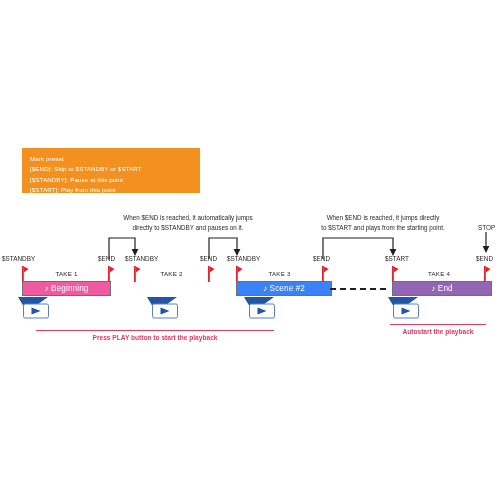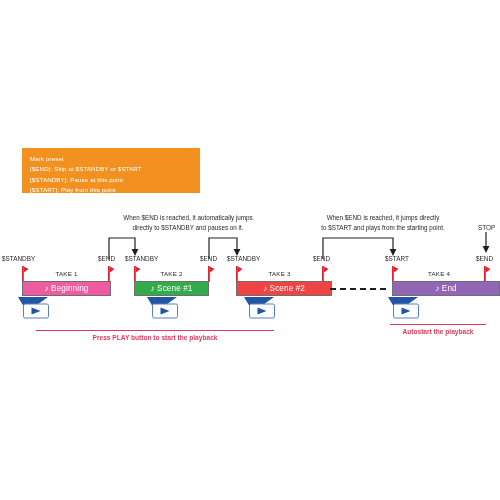--- a/index.html
+++ b/index.html
@@ -227,23 +227,22 @@
       <path d="M0.9,0 L0.9,16" stroke="#e1232e" stroke-width="1.8" fill="none"></path>
       <path d="M1.8,0.6 L6.6,3.1 L1.8,6.4 Z" fill="#e1232e"></path>
     </svg>
 
   <div class="take-caption" style="left:22px;  width:89px;">TAKE 1</div>
   <div class="take-caption" style="left:134px; width:75px;">TAKE 2</div>
   <div class="take-caption" style="left:236px; width:87px;">TAKE 3</div>
   <div class="take-caption" style="left:392px; width:94px;">TAKE 4</div>
 
   <div class="take" style="left:22px;  width:89px; background:#ef5ba1;">♪ Beginning</div>
-  <div class="take" style="left:134px; width:75px; background:#33ab4b;">♪ Scene #1</div>
-  <div class="take" style="left:236px; width:96px; background:#ef4444;">♪ Scene #2</div>
-  <div class="take" style="left:392px; width:108px; background:#9265b5;">♪ End</div>
+  <div class="take" style="left:236px; width:96px; background:#3b82f6;">♪ Scene #2</div>
+  <div class="take" style="left:392px; width:100px; background:#9265b5;">♪ End</div>
 
   <div class="dashes" style="left:330px; width:56px;"></div>
 
   <svg class="playbtn" style="left:18px; top:297px;" viewBox="0 0 42 26">
     <path d="M0,0 L30,0 L9,15 Z" fill="#2255a4"></path>
     <rect x="5.5" y="7" width="25" height="14" rx="1.6" fill="#ffffff" stroke="#5b7fc4" stroke-width="1"></rect>
     <polygon points="13.5,10.5 22.5,14 13.5,17.5" fill="#2255a4"></polygon>
   </svg>
   <svg class="playbtn" style="left:147px; top:297px;" viewBox="0 0 42 26">
     <path d="M0,0 L30,0 L9,15 Z" fill="#2255a4"></path>

